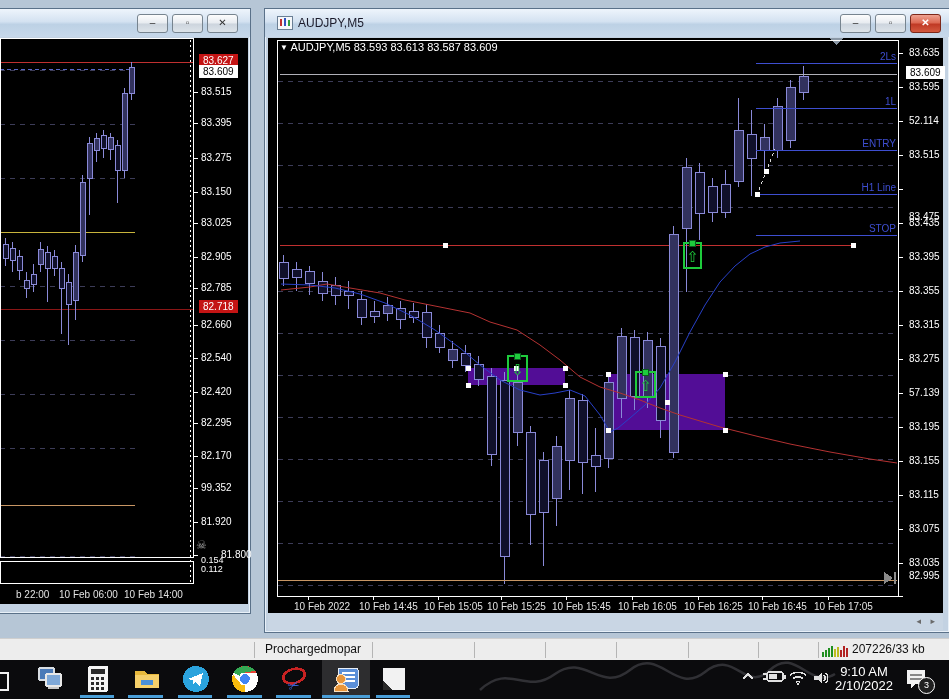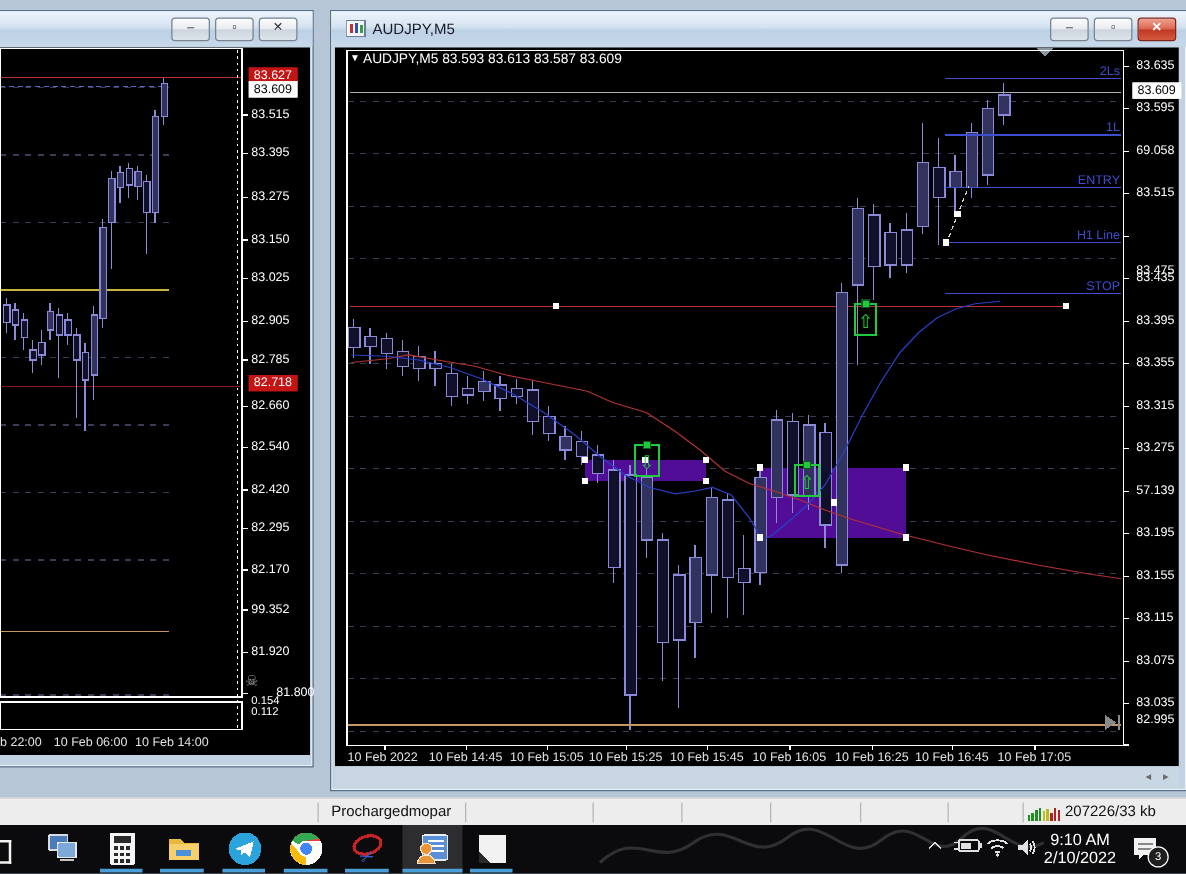--- a/index.html
+++ b/index.html
@@ -12,21 +12,21 @@
     background:linear-gradient(#eef5fc,#d4e2f1 45%,#bdd1e5 55%,#c7d8ea);
     display:flex;align-items:center;}
   .win-btns{position:absolute;top:5px;display:flex;gap:4px;}
   .wbtn{width:29px;height:17px;border:1px solid #77848f;border-radius:3px;
     background:linear-gradient(#fdfdfd,#e7ebf0 48%,#ccd4dd 52%,#dde4ea);
     color:#333;font-size:10px;line-height:15px;text-align:center;cursor:pointer;}
   .wbtn.close-red{background:linear-gradient(#efa291,#dd6a54 45%,#c03a25 55%,#d4593f);
     border-color:#7c281a;color:#fff;font-weight:bold;}
   .chart-black{position:absolute;background:#000;}
   .axis-label{position:absolute;color:#fff;font-size:10px;white-space:nowrap;}
-  .time-label{position:absolute;color:#e2e2e2;font-size:10px;white-space:nowrap;top:3px;}
+  .time-label{position:absolute;color:#e2e2e2;font-size:10px;white-space:nowrap;top:3px;padding-left:16px;}
   .price-box{position:absolute;left:1px;color:#000;background:#fff;font-size:10px;
     padding:0 3px;border:1px solid #fff;}
   .price-box.red{background:#c41414;color:#fff;border-color:#c41414;}
   svg{position:absolute;shape-rendering:crispEdges;}
   .ohlc{position:absolute;color:#fff;font-size:11px;top:41px;left:280px;}
   .titletext{color:#1a1a2a;font-size:12px;margin-left:5px;}
   
   .statusbar{position:absolute;left:0;top:638px;width:949px;height:22px;background:#ededed;
     border-top:1px solid #cfcfcf;}
   .sep{position:absolute;top:3px;height:16px;width:1px;background:#b5b5b5;}
@@ -468,21 +468,21 @@
       <line x1="762" y1="596" x2="762" y2="600" stroke="#fff" stroke-width="1"></line>
       <line x1="828" y1="596" x2="828" y2="600" stroke="#fff" stroke-width="1"></line>
     </svg>
   <div class="ohlc" style="left:12px;top:3px;">
     <span style="font-size:8px;vertical-align:1px;">▼</span>
     <span>AUDJPY,M5  83.593 83.613 83.587 83.609</span>
   </div>
   <div id="right-axis" class="abs" style="left:635px;top:-38px;width:40px;height:678px;">
       <div class="axis-label" style="top: 47px; left: 6px;">83.635</div>
       <div class="axis-label" style="top: 81px; left: 6px;">83.595</div>
-      <div class="axis-label" style="top: 115px; left: 6px;">69.058</div>
+      <div class="axis-label" style="top: 115px; left: 6px;">52.114</div>
       <div class="axis-label" style="top: 149px; left: 6px;">83.515</div>
       <div class="axis-label" style="top: 183px; left: 6px; margin-top: 28px;">83.475</div>
       <div class="axis-label" style="top: 217px; left: 6px;">83.435</div>
       <div class="axis-label" style="top: 251px; left: 6px;">83.395</div>
       <div class="axis-label" style="top: 285px; left: 6px;">83.355</div>
       <div class="axis-label" style="top: 319px; left: 6px;">83.315</div>
       <div class="axis-label" style="top: 353px; left: 6px;">83.275</div>
       <div class="axis-label" style="top: 387px; left: 6px;">57.139</div>
       <div class="axis-label" style="top: 421px; left: 6px;">83.195</div>
       <div class="axis-label" style="top: 455px; left: 6px;">83.155</div>

